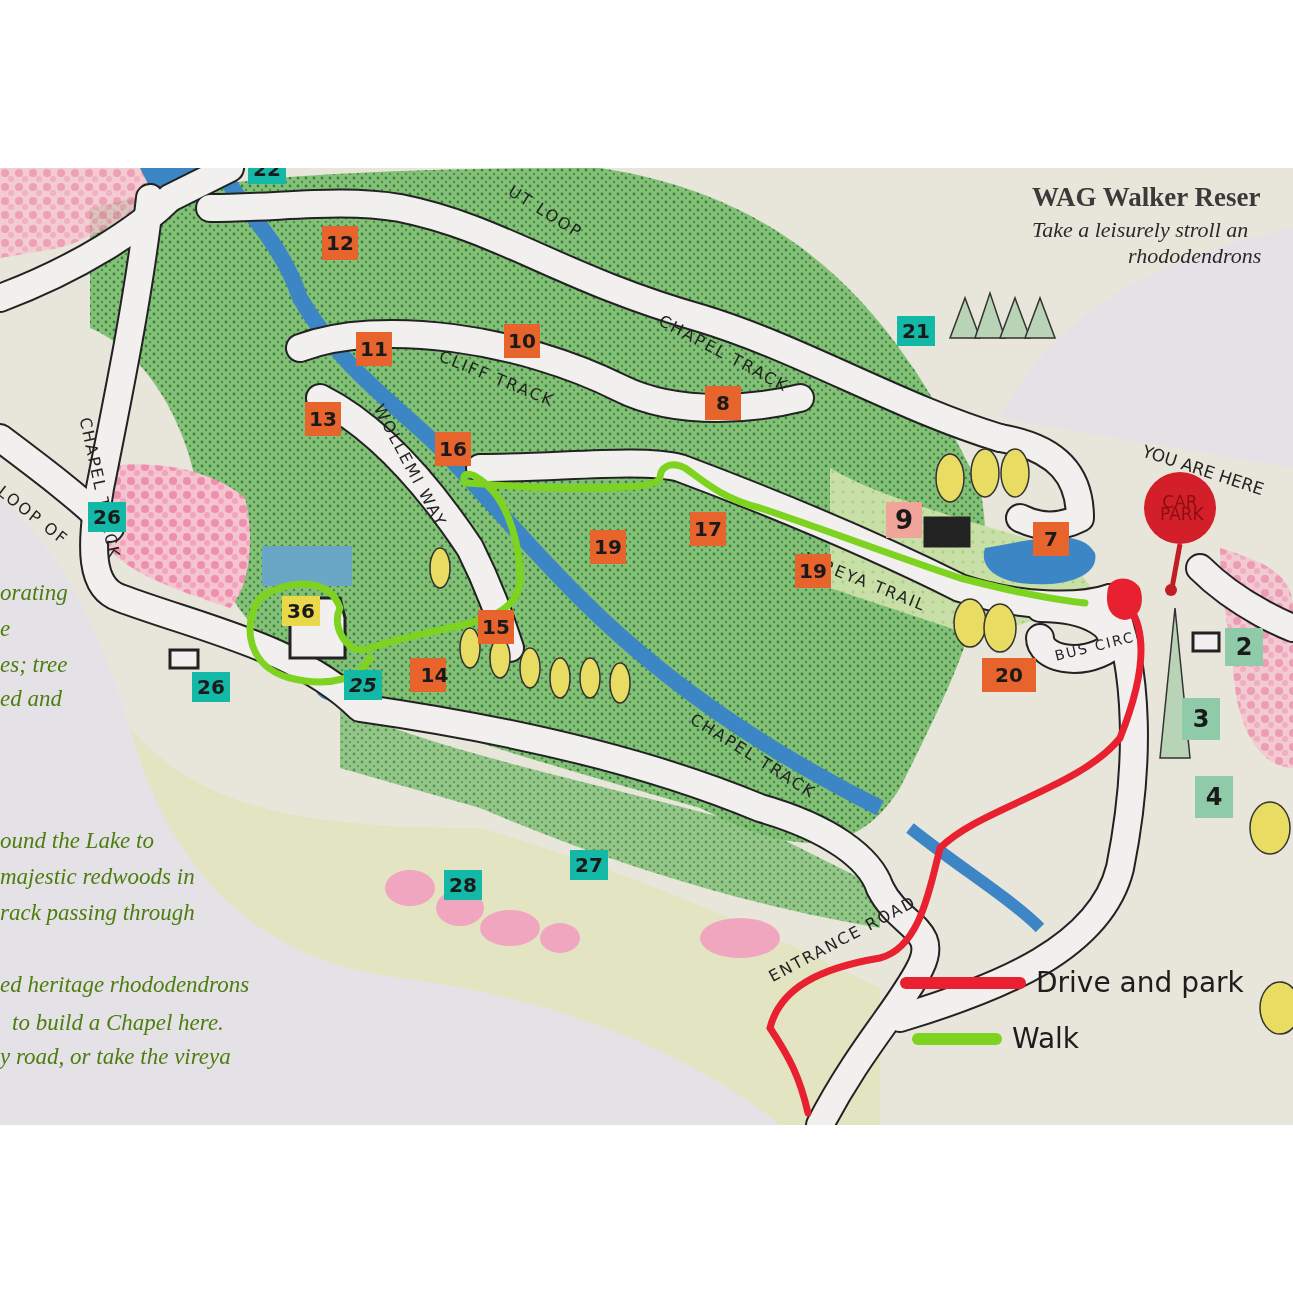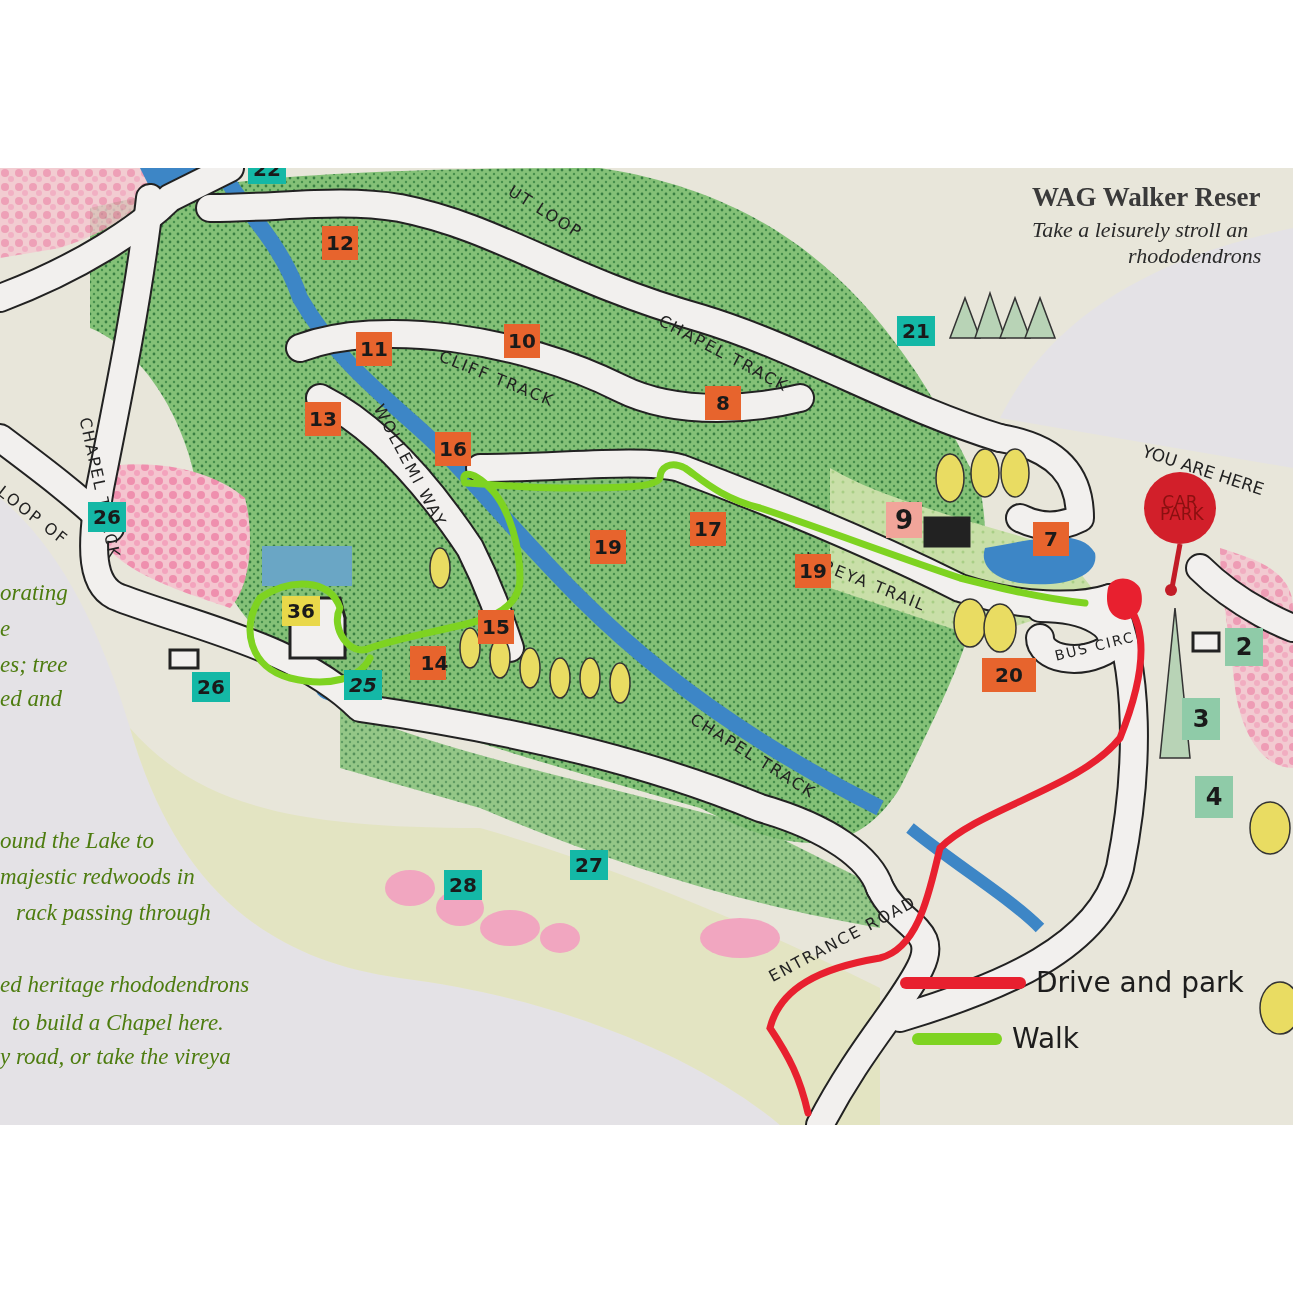--- a/index.html
+++ b/index.html
@@ -169,21 +169,21 @@
   <div class="marker m-teal" style="left:1225px;top:460px;">2</div>
   <div class="marker m-teal" style="left:1182px;top:530px;height:42px;">3</div>
   <div class="marker m-teal" style="left:1195px;top:608px;height:42px;">4</div>
   <div class="marker m-orange" style="left:1033px;top:354px;">7</div>
   <div class="marker m-orange" style="left:705px;top:218px;">8</div>
   <div class="marker m-pink" style="left:886px;top:334px;">9</div>
   <div class="marker m-orange" style="left:504px;top:156px;">10</div>
   <div class="marker m-orange" style="left:356px;top:164px;">11</div>
   <div class="marker m-orange" style="left:322px;top:58px;">12</div>
   <div class="marker m-orange" style="left:305px;top:234px;">13</div>
-  <div class="marker m-orange" style="left:410px;top:478px;padding-left:13px;">14</div>
+  <div class="marker m-orange" style="left:410px;top:490px;padding-left:13px;">14</div>
   <div class="marker m-orange" style="left:478px;top:442px;">15</div>
   <div class="marker m-orange" style="left:435px;top:264px;">16</div>
   <div class="marker m-orange" style="left:690px;top:344px;">17</div>
   <div class="marker m-orange" style="left:795px;top:386px;">19</div>
   <div class="marker m-orange" style="left:590px;top:362px;">19</div>
   <div class="marker m-orange" style="left:982px;top:490px;width:54px;">20</div>
   <div class="marker m-yellow" style="left:897px;top:148px;">21</div>
   <div class="marker m-yellow" style="left:248px;top:-14px;">22</div>
   <div class="marker m-yellow" style="left:88px;top:334px;">26</div>
   <div class="marker m-yellow" style="left:282px;top:428px;background:#e9d84a;">36</div>
@@ -192,21 +192,21 @@
   <div class="marker m-yellow" style="left:570px;top:682px;">27</div>
   <div class="marker m-yellow" style="left:444px;top:702px;">28</div>
 
   <div class="print-text" style="left:0;top:412px;">orating</div>
   <div class="print-text" style="left:0;top:448px;">e</div>
   <div class="print-text" style="left:0;top:484px;">es; tree</div>
   <div class="print-text" style="left:0;top:518px;">ed and</div>
 
   <div class="print-text" style="left:0;top:660px;">ound the Lake to</div>
   <div class="print-text" style="left:0;top:696px;">majestic redwoods in</div>
-  <div class="print-text" style="left:0;top:732px;padding-left:16px;">rack passing through</div>
+  <div class="print-text" style="left:0;top:732px;">rack passing through</div>
   <div class="print-text" style="left:0;top:804px;">ed heritage rhododendrons</div>
   <div class="print-text" style="left:12px;top:842px;">to build a Chapel here.</div>
   <div class="print-text" style="left:0;top:876px;">y road, or take the vireya</div>
 
   <div class="legend-row" style="left:900px;top:798px;">
     <span class="legend-swatch" style="width:126px;background:#e8202f;"></span>
     <span class="legend-label">Drive and park</span>
   </div>
   <div class="legend-row" style="left:912px;top:854px;">
     <span class="legend-swatch" style="width:90px;background:#7ed321;"></span>

